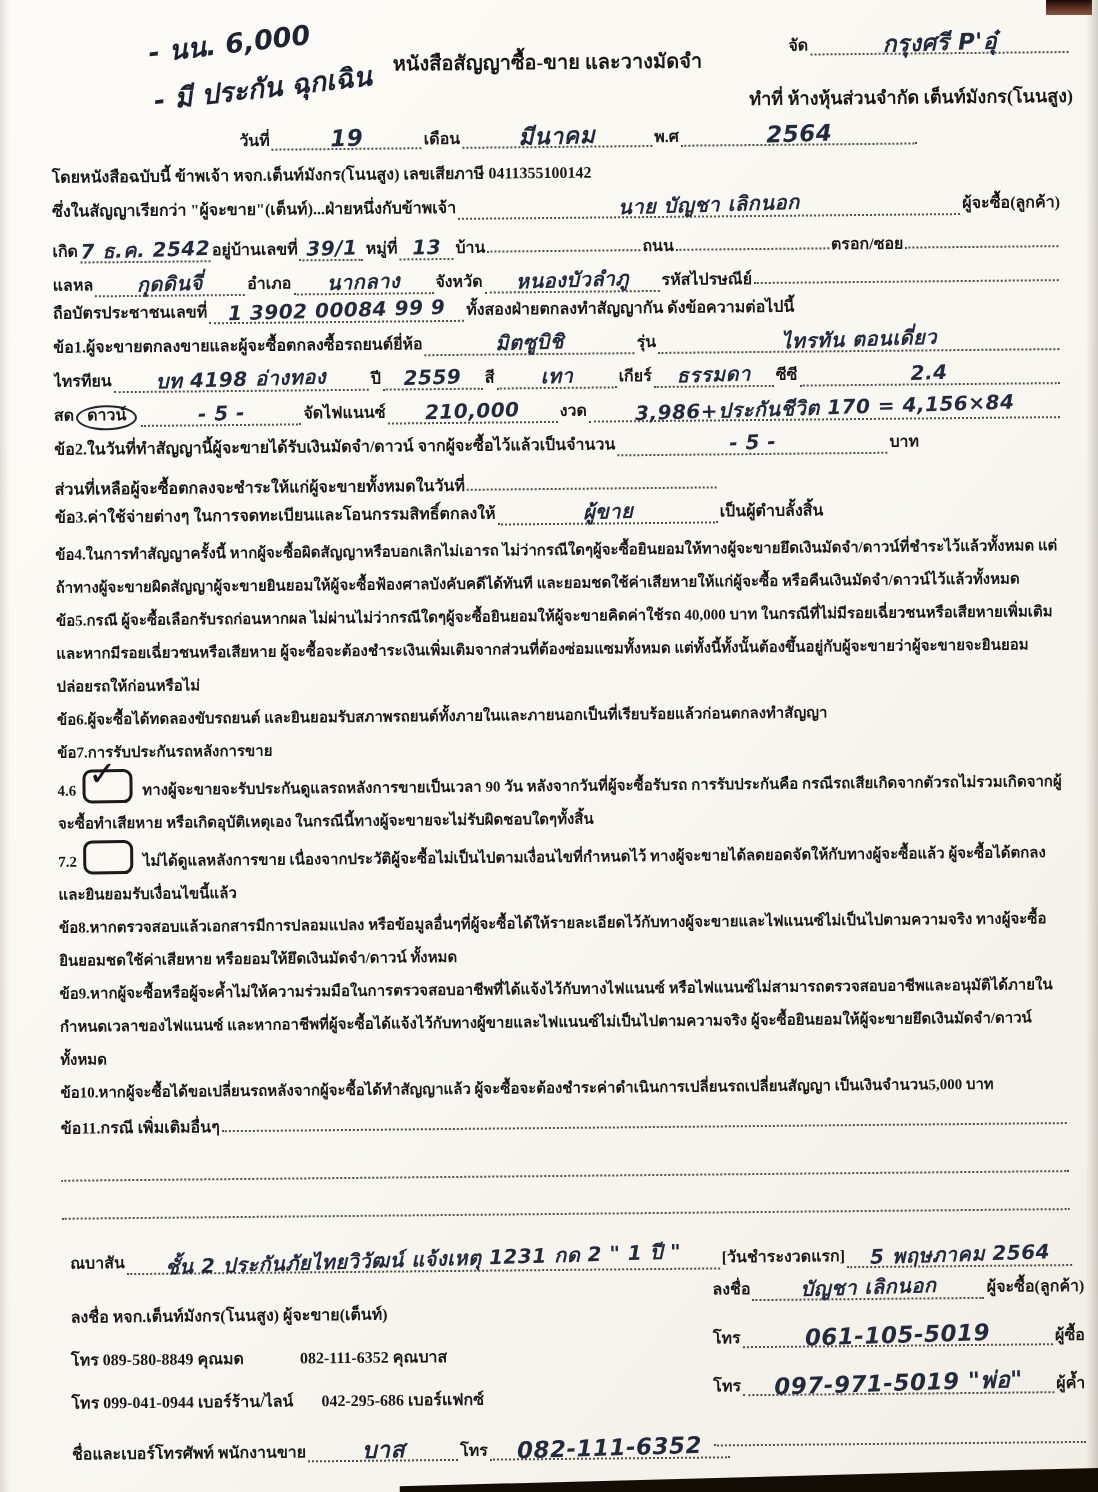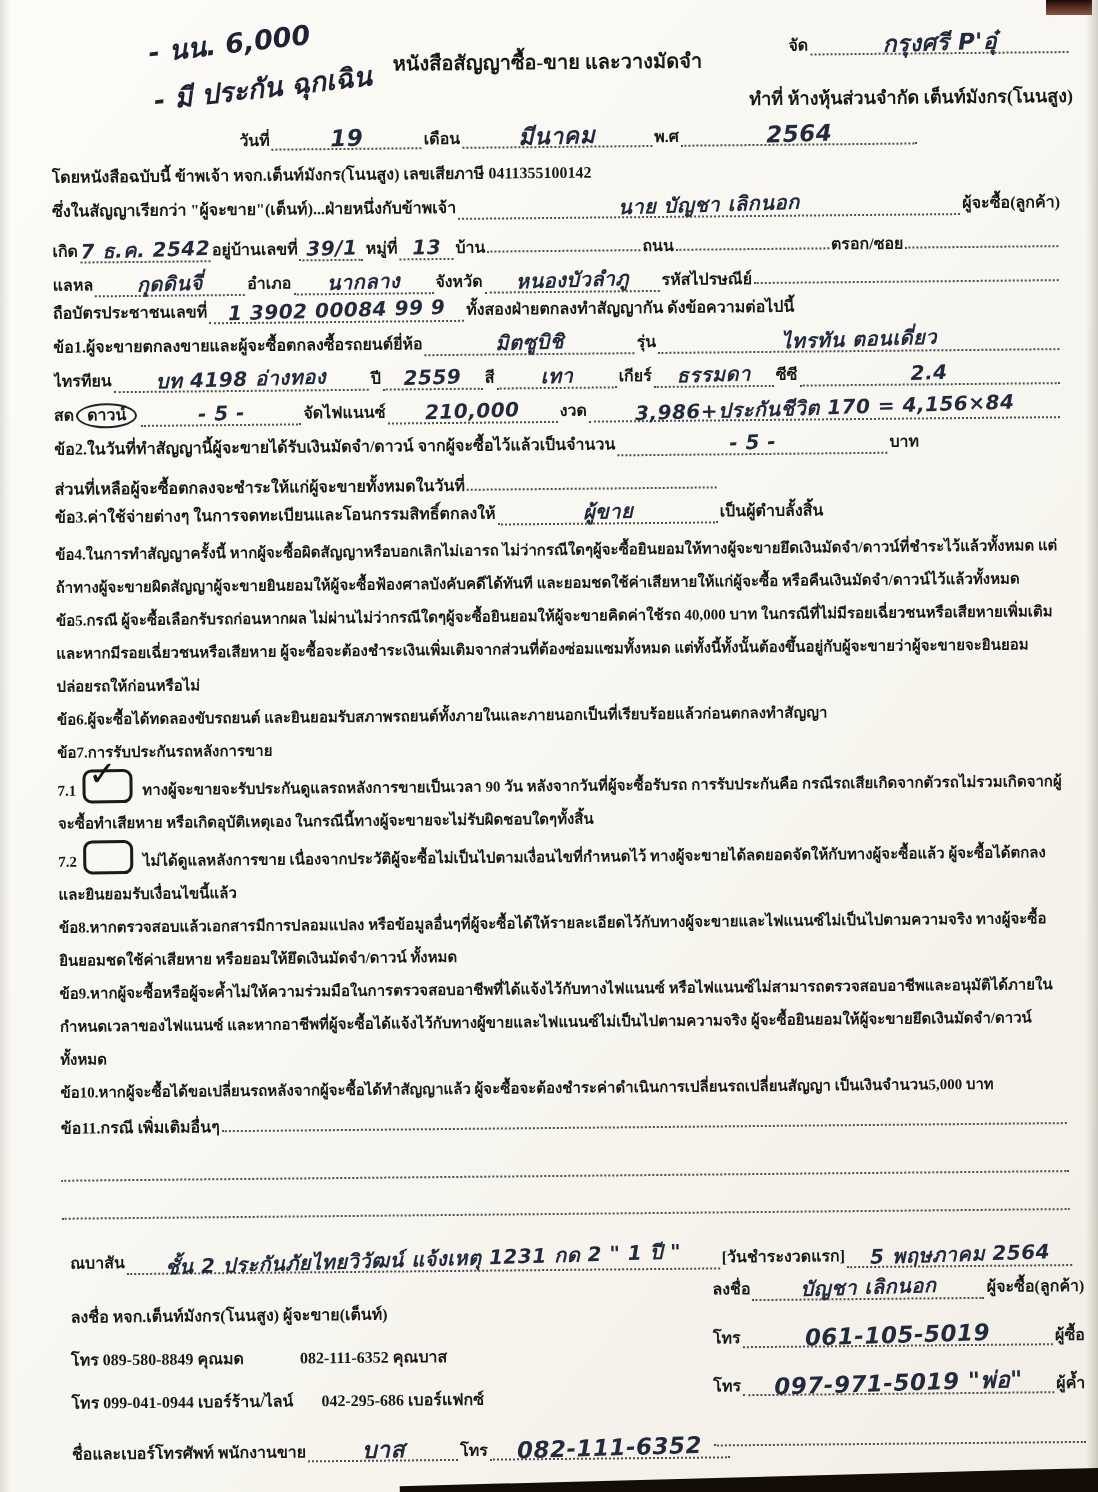--- a/index.html
+++ b/index.html
@@ -51,21 +51,21 @@
   }
   .title { position:absolute; top:46px; left:392px; font-size:20px; font-weight:700; }
   .arrange { position:absolute; top:34px; right:28px; width:282px; display:flex; align-items:baseline; font-size:16px; font-weight:600; }
   .made-at { position:absolute; top:86px; right:26px; font-size:18px; font-weight:700; }
   .date-line { position:absolute; top:124px; left:238px; width:680px; }
 
   .body-text { position:absolute; top:160px; left:50px; width:1008px; height:1078px; overflow:hidden; }
   .heading { font-weight:700; }
   .circled {
     display:inline-block; border:2px solid #20242e; border-radius:50%;
-    padding:0 9px 2px; margin:0 2px; line-height:1.2;
+    padding:0 9px 2px; margin:0 2px; line-height:1.2;font-family:Liberation Mono, monospace;
   }
   .checkbox {
     position:relative; display:inline-block; width:44px; height:28px;
     border:3px solid #1a1a1a; border-radius:9px; vertical-align:-8px; margin:0 10px 0 6px;
     background:transparent;
   }
   .checkbox .mark {
     position:absolute; left:3px; top:-16px; font-size:34px; line-height:1;
     font-weight:700; color:#14161c; font-family:"DejaVu Sans",sans-serif;
   }
@@ -257,21 +257,21 @@
         <span class="spacer"></span>
       </div>
 
       <div class="para">ข้อ4.ในการทำสัญญาครั้งนี้ หากผู้จะซื้อผิดสัญญาหรือบอกเลิกไม่เอารถ ไม่ว่ากรณีใดๆผู้จะซื้อยินยอมให้ทางผู้จะขายยึดเงินมัดจำ/ดาวน์ที่ชำระไว้แล้วทั้งหมด แต่ถ้าทางผู้จะขายผิดสัญญาผู้จะขายยินยอมให้ผู้จะซื้อฟ้องศาลบังคับคดีได้ทันที และยอมชดใช้ค่าเสียหายให้แก่ผู้จะซื้อ หรือคืนเงินมัดจำ/ดาวน์ไว้แล้วทั้งหมด</div>
       <div class="para">ข้อ5.กรณี ผู้จะซื้อเลือกรับรถก่อนหากผล ไม่ผ่านไม่ว่ากรณีใดๆผู้จะซื้อยินยอมให้ผู้จะขายคิดค่าใช้รถ 40,000 บาท ในกรณีที่ไม่มีรอยเฉี่ยวชนหรือเสียหายเพิ่มเติม และหากมีรอยเฉี่ยวชนหรือเสียหาย ผู้จะซื้อจะต้องชำระเงินเพิ่มเติมจากส่วนที่ต้องซ่อมแซมทั้งหมด แต่ทั้งนี้ทั้งนั้นต้องขึ้นอยู่กับผู้จะขายว่าผู้จะขายจะยินยอมปล่อยรถให้ก่อนหรือไม่</div>
       <div class="para">ข้อ6.ผู้จะซื้อได้ทดลองขับรถยนต์ และยินยอมรับสภาพรถยนต์ทั้งภายในและภายนอกเป็นที่เรียบร้อยแล้วก่อนตกลงทำสัญญา</div>
 
       <div class="para heading">ข้อ7.การรับประกันรถหลังการขาย</div>
 
       <div class="para">
-        <span>7.1</span><span class="checkbox"><span class="mark">✓</span></span><span>ทางผู้จะขายจะรับประกันดูแลรถหลังการขายเป็นเวลา 90 วัน หลังจากวันที่ผู้จะซื้อรับรถ การรับประกันคือ กรณีรถเสียเกิดจากตัวรถไม่รวมเกิดจากผู้จะซื้อทำเสียหาย หรือเกิดอุบัติเหตุเอง ในกรณีนี้ทางผู้จะขายจะไม่รับผิดชอบใดๆทั้งสิ้น</span>
+        <span>4.6</span><span class="checkbox"><span class="mark">✓</span></span><span>ทางผู้จะขายจะรับประกันดูแลรถหลังการขายเป็นเวลา 90 วัน หลังจากวันที่ผู้จะซื้อรับรถ การรับประกันคือ กรณีรถเสียเกิดจากตัวรถไม่รวมเกิดจากผู้จะซื้อทำเสียหาย หรือเกิดอุบัติเหตุเอง ในกรณีนี้ทางผู้จะขายจะไม่รับผิดชอบใดๆทั้งสิ้น</span>
       </div>
 
       <div class="para">
         <span>7.2</span><span class="checkbox"><span class="mark"></span></span><span>ไม่ได้ดูแลหลังการขาย เนื่องจากประวัติผู้จะซื้อไม่เป็นไปตามเงื่อนไขที่กำหนดไว้ ทางผู้จะขายได้ลดยอดจัดให้กับทางผู้จะซื้อแล้ว ผู้จะซื้อได้ตกลงและยินยอมรับเงื่อนไขนี้แล้ว</span>
       </div>
 
       <div class="para">ข้อ8.หากตรวจสอบแล้วเอกสารมีการปลอมแปลง หรือข้อมูลอื่นๆที่ผู้จะซื้อได้ให้รายละเอียดไว้กับทางผู้จะขายและไฟแนนซ์ไม่เป็นไปตามความจริง ทางผู้จะซื้อยินยอมชดใช้ค่าเสียหาย หรือยอมให้ยึดเงินมัดจำ/ดาวน์ ทั้งหมด</div>
       <div class="para">ข้อ9.หากผู้จะซื้อหรือผู้จะค้ำไม่ให้ความร่วมมือในการตรวจสอบอาชีพที่ได้แจ้งไว้กับทางไฟแนนซ์ หรือไฟแนนซ์ไม่สามารถตรวจสอบอาชีพและอนุมัติได้ภายในกำหนดเวลาของไฟแนนซ์ และหากอาชีพที่ผู้จะซื้อได้แจ้งไว้กับทางผู้ขายและไฟแนนซ์ไม่เป็นไปตามความจริง ผู้จะซื้อยินยอมให้ผู้จะขายยึดเงินมัดจำ/ดาวน์ทั้งหมด</div>
       <div class="para">ข้อ10.หากผู้จะซื้อได้ขอเปลี่ยนรถหลังจากผู้จะซื้อได้ทำสัญญาแล้ว ผู้จะซื้อจะต้องชำระค่าดำเนินการเปลี่ยนรถเปลี่ยนสัญญา เป็นเงินจำนวน5,000 บาท</div>
 

